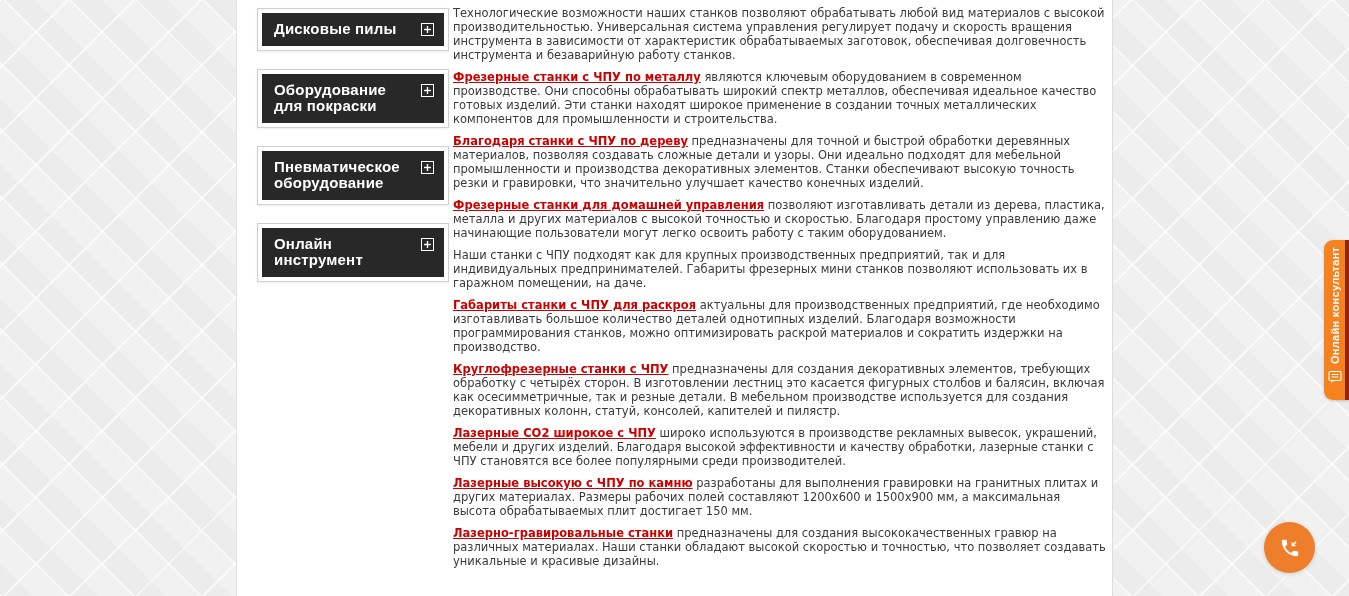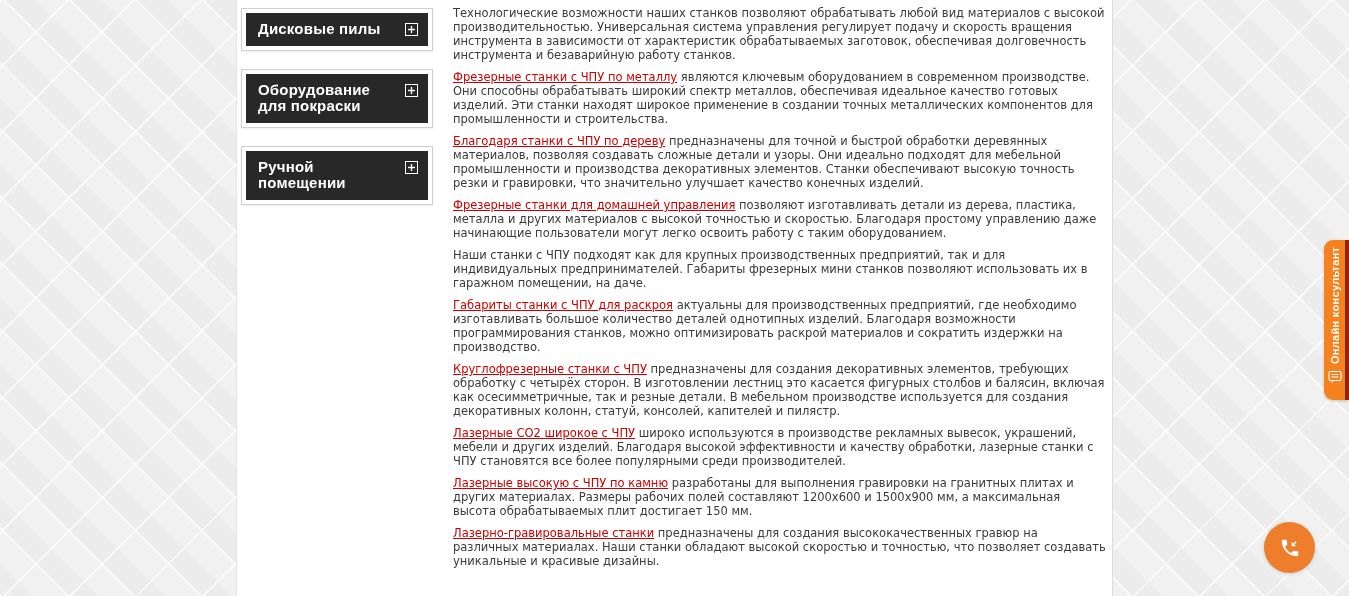--- a/index.html
+++ b/index.html
@@ -11,42 +11,42 @@
     background-image:
       repeating-linear-gradient(45deg, rgba(255,255,255,.65) 0px, rgba(255,255,255,.65) 2px, transparent 2px, transparent 47px),
       repeating-linear-gradient(135deg, rgba(255,255,255,.65) 0px, rgba(255,255,255,.65) 2px, transparent 2px, transparent 47px),
       repeating-linear-gradient(45deg, rgba(0,0,0,.018) 0px, rgba(0,0,0,.018) 23px, transparent 23px, transparent 47px);
   }
   .page-container {
     position:absolute; left:236px; top:0; width:877px; height:596px;
     background:#ffffff; border-left:1px solid #e3e3e3; border-right:1px solid #dcdcdc;
   }
   
-  .sidebar { position:absolute; left:4px; top:8px; width:192px; }
+  .sidebar { position:absolute; left:20px; top:8px; width:192px; }
   .side-box {
     background:#fff; border:1px solid #cfcfcf; padding:4px; margin-bottom:18px;
     box-shadow:0 1px 2px rgba(0,0,0,.07); cursor:pointer;
   }
   .side-btn {
     background:#282828; color:#fff; display:flex; align-items:flex-start;
     justify-content:space-between; padding:8px 10px 9px 12px;
   }
   .side-label {
     font-family:"Liberation Sans", sans-serif;
     font-size:15px; font-weight:bold; line-height:16px; letter-spacing:.2px;
   }
   .plus { flex:0 0 auto; margin-left:8px; margin-top:2px; line-height:0; }
   
   .text-column {
     position:absolute; left:216px; top:6px; width:653px;
     font-size:11.5px; line-height:14px; color:#3a3a3a;
   }
   .text-column p { margin:0 0 8px 0; }
   a.link, .text-column .lnk {
-    color:#cc0000; font-weight:normal; text-decoration:underline; cursor:pointer;
+    color:#cc0000; font-weight:bold; text-decoration:underline; cursor:pointer;
   }
   
   .consultant-tab {
     position:absolute; left:1324px; top:240px; width:25px; height:160px;
     background:#f5821f; border-radius:9px 0 0 9px; cursor:pointer;
     box-shadow:inset -4px 0 0 #8f2410, 0 1px 3px rgba(0,0,0,.2);
   }
   .tab-label {
     position:absolute; top:6px; left:1px; height:118px; width:20px;
     writing-mode:vertical-rl; transform:rotate(180deg);
@@ -89,21 +89,33 @@
           <svg width="13" height="13" viewBox="0 0 13 13">
               <rect x="0.5" y="0.5" width="12" height="12" fill="none" stroke="#fff" stroke-width="1"></rect>
               <line x1="6.5" y1="3" x2="6.5" y2="10" stroke="#fff" stroke-width="1.4"></line>
               <line x1="3" y1="6.5" x2="10" y2="6.5" stroke="#fff" stroke-width="1.4"></line>
             </svg>
         </span>
       </div>
     </div>
     <div class="side-box">
       <div class="side-btn">
-        <span class="side-label">Ручной помещении</span>
+        <span class="side-label">Пневматическое оборудование</span>
+        <span class="plus">
+          <svg width="13" height="13" viewBox="0 0 13 13">
+              <rect x="0.5" y="0.5" width="12" height="12" fill="none" stroke="#fff" stroke-width="1"></rect>
+              <line x1="6.5" y1="3" x2="6.5" y2="10" stroke="#fff" stroke-width="1.4"></line>
+              <line x1="3" y1="6.5" x2="10" y2="6.5" stroke="#fff" stroke-width="1.4"></line>
+            </svg>
+        </span>
+      </div>
+    </div>
+    <div class="side-box">
+      <div class="side-btn">
+        <span class="side-label">Онлайн инструмент</span>
         <span class="plus">
           <svg width="13" height="13" viewBox="0 0 13 13">
               <rect x="0.5" y="0.5" width="12" height="12" fill="none" stroke="#fff" stroke-width="1"></rect>
               <line x1="6.5" y1="3" x2="6.5" y2="10" stroke="#fff" stroke-width="1.4"></line>
               <line x1="3" y1="6.5" x2="10" y2="6.5" stroke="#fff" stroke-width="1.4"></line>
             </svg>
         </span>
       </div>
     </div>
   </div>

